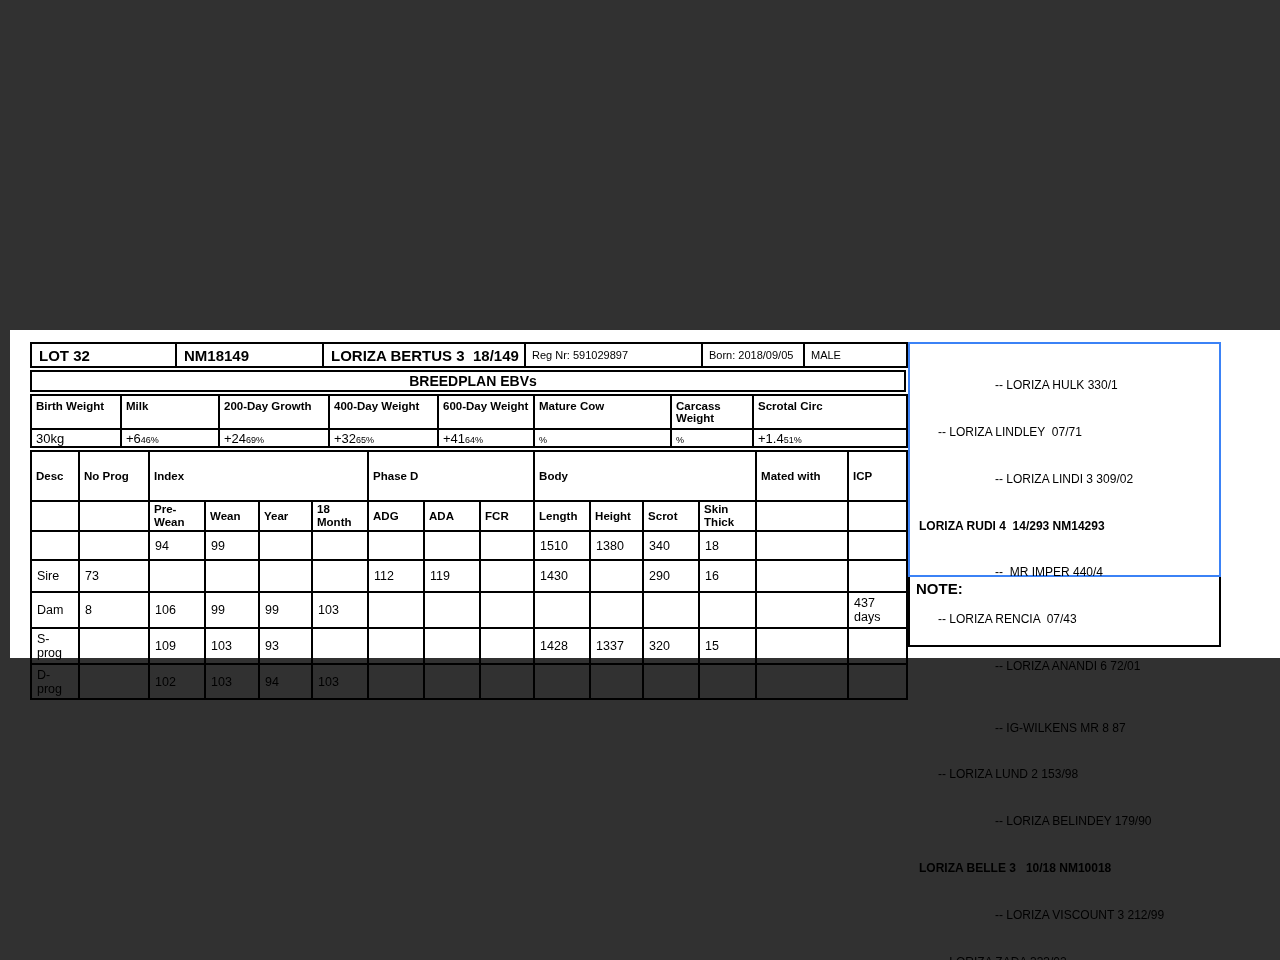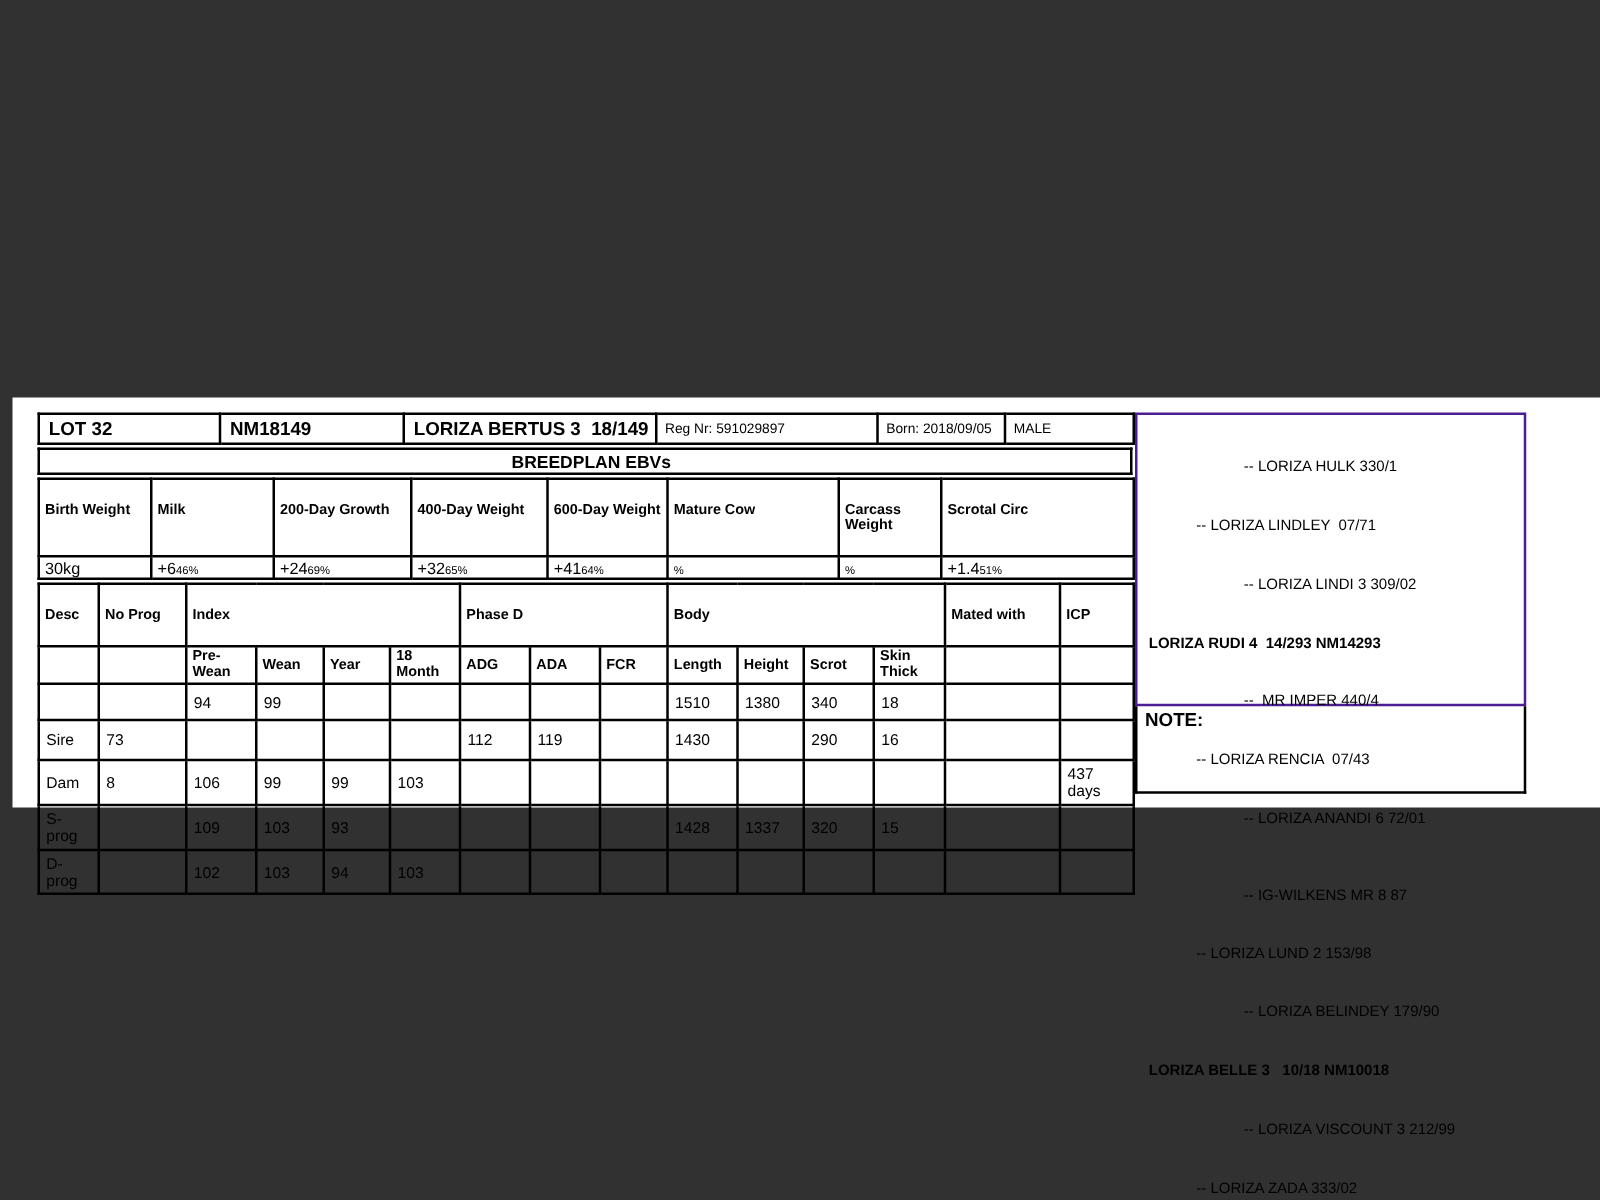--- a/index.html
+++ b/index.html
@@ -5,62 +5,62 @@
   * { margin:0; padding:0; box-sizing:border-box; }
   html,body { width:1280px; height:960px; }
   body {
     background:#313131;
     font-family:"Liberation Sans", sans-serif;
     position:relative;
     overflow:hidden;
     color:#000;
   }
   .page {
-    position:absolute; left:10px; top:318px;
+    position:absolute; left:10px; top:330px;
     width:1270px; height:328px;
     background:#ffffff;
   }
   .tables { position:absolute; left:20px; top:12px; width:876px; }
   table { border-collapse:collapse; table-layout:fixed; width:876px; margin-bottom:2px; }
   td { border:2px solid #000; overflow:hidden; }
 
   
   #t-id td { height:24px; vertical-align:middle; }
   .id-big  { font-size:15px; font-weight:bold; padding:1px 7px; white-space:pre; }
   .id-small{ font-size:11px; padding:1px 6px; white-space:pre; }
 
   
   #t-title td { font-size:14px; font-weight:bold; text-align:center; height:20px; vertical-align:middle;padding-left:10px; }
 
   
-  #t-ebv .h { font-size:11.5px; font-weight:bold; vertical-align:top; padding:18px 4px; height:28px; white-space:pre-line; }
+  #t-ebv .h { font-size:11.5px; font-weight:bold; vertical-align:top; padding:4px 4px; height:28px; white-space:pre-line; }
   #t-ebv .v { font-size:13px; padding:0 4px; height:18px; vertical-align:middle; white-space:nowrap;margin-top:12px; }
   .acc { font-size:9px; }
 
   
   #t-perf .g { font-size:11.5px; font-weight:bold; vertical-align:top; padding:18px 4px; white-space:pre; }
   #t-perf .s { font-size:11.5px; font-weight:bold; vertical-align:middle; padding:1px 4px; white-space:pre-line; line-height:13px; }
   #t-perf .d { font-size:12.5px; padding:1px 5px; vertical-align:middle; white-space:pre-line; line-height:14px; }
   tr.r-g   { height:16px; }
   tr.r-sub { height:22px;padding-left:27px; }
   tr.r-1   { height:29px; }
   tr.r-2   { height:32px; }
   tr.r-3   { height:36px; }
   tr.r-4   { height:36px; }
   tr.r-5   { height:35px; }
 
   
   .ped {
     position:absolute; left:898px; top:12px;
     width:313px; height:235px;
-    border:2px solid #4c1d95;
+    border:2px solid #3b82f6;
     padding:3px 0 0 9px;
     font-size:12px; line-height:15.6px; white-space:pre;
   }
-  .ped .p1 { margin-left:38px; }
+  .ped .p1 { margin-left:19px; }
   .ped .p2 { margin-left:76px; }
   .ped .pb { font-weight:bold; }
   .ped .gapline { margin-top:15px; }
   .note {
     position:absolute; left:898px; top:247px;
     width:313px; height:70px;
     border:2px solid #000; border-top:none;
     padding:3px 0 0 6px;
     font-size:15px;
     font-weight:bold;

